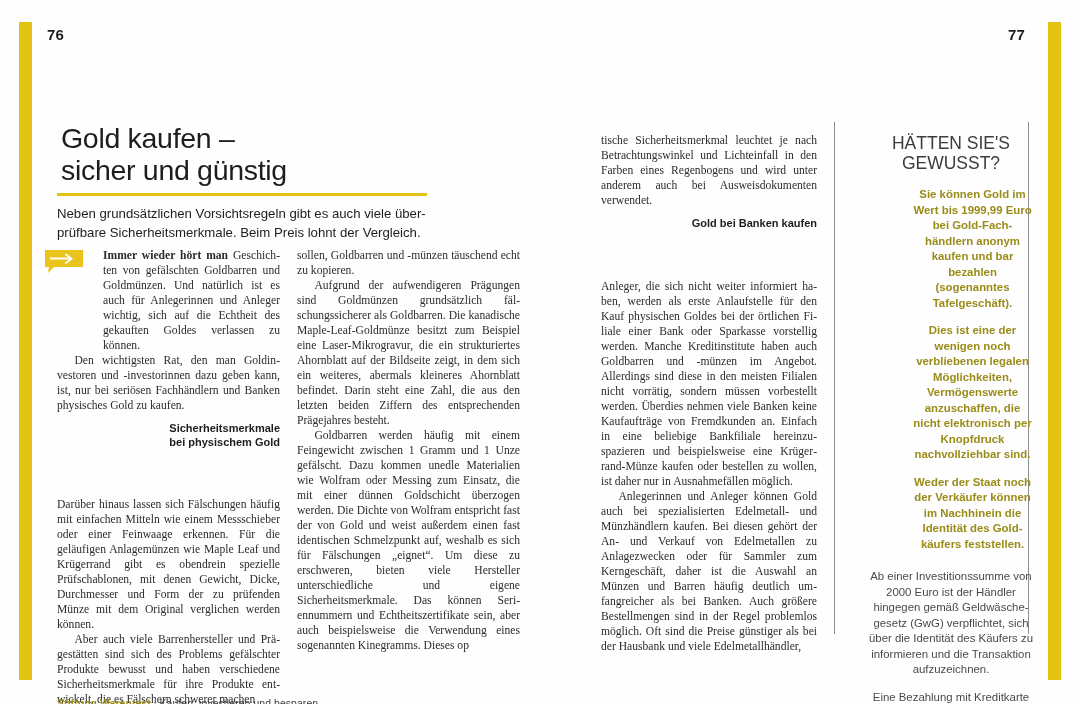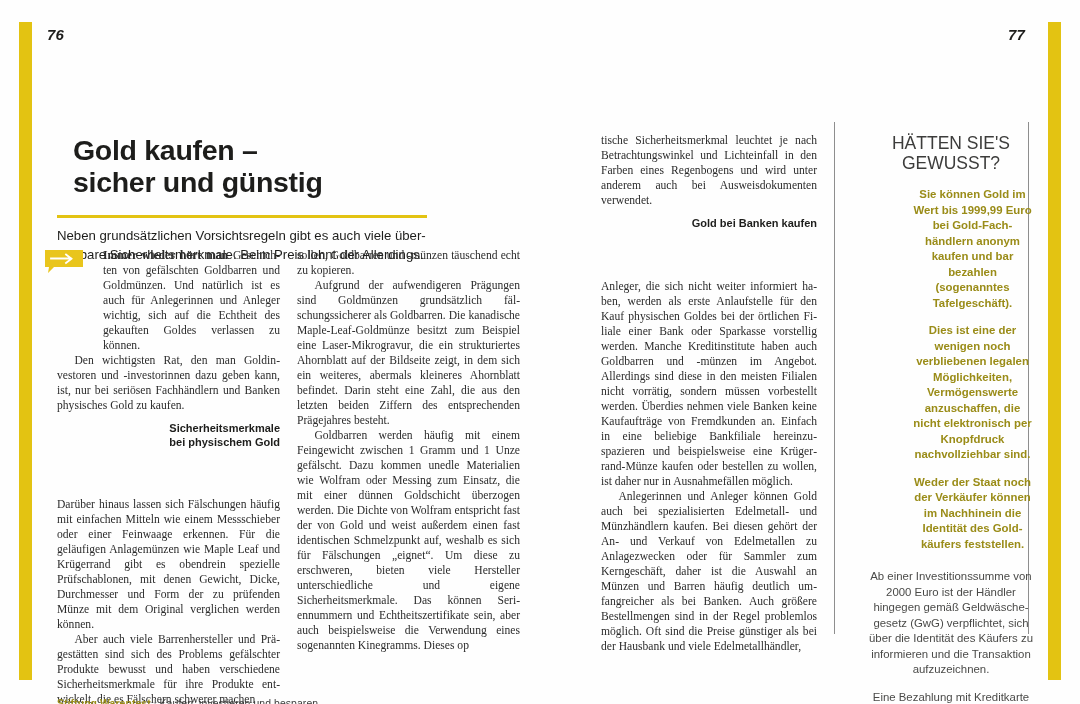--- a/index.html
+++ b/index.html
@@ -31,39 +31,38 @@
   .edge-bar.right { left: 1048px; top: 22px; height: 658px; }
 
   
   .folio {
     position: absolute;
     top: 26px;
     font-size: 15px;
     font-weight: bold;
     color: #1d1d1b;
     letter-spacing: .2px;
-    font-style: italic;
   }
   .folio.left  { left: 47px; }
   .folio.right { left: 1008px; }
 
   
   .title-block {
     position: absolute;
     left: 57px;
     top: 118px;
     width: 390px;
   }
   .headline {
     font-size: 28.5px;
     line-height: 1.14;
-    font-weight: bold;
+    font-weight: normal;
     color: #1d1d1b;
     letter-spacing: -0.3px;
-    margin: 16px;
+    margin: 4px;
     white-space: pre-line;
   }
   .title-rule {
     margin-top: 6px;
     width: 370px;
     height: 3px;
     background: #e3c312;
   }
   .standfirst {
     margin-top: 9px;
@@ -204,21 +203,21 @@
   <div class="edge-bar right"></div>
 
   <div class="folio left">76</div>
   <div class="folio right">77</div>
 
   <div class="title-block">
     <h1 class="headline">Gold kaufen –
 sicher und günstig</h1>
     <div class="title-rule"></div>
     <div class="standfirst">Neben grundsätzlichen Vorsichtsregeln gibt es auch viele über-
-prüfbare Sicherheitsmerkmale. Beim Preis lohnt der Allerdings.</div>
+prüfbare Sicherheitsmerkmale. Beim Preis lohnt der Vergleich.</div>
   </div>
 
   <div class="arrow-callout">
     <svg width="40" height="24" viewBox="0 0 40 24" xmlns="http://www.w3.org/2000/svg">
       <path d="M0 0 H38 V17 H9 L3 23 L4 17 H0 Z" fill="#e9c51c"></path>
       <path d="M6 8.5 H26 M21 4.5 L26.5 8.7 L21 12.9" fill="none" stroke="#ffffff" stroke-width="1.8" stroke-linecap="square"></path>
     </svg>
   </div>
 
   <div class="col" id="col1">

